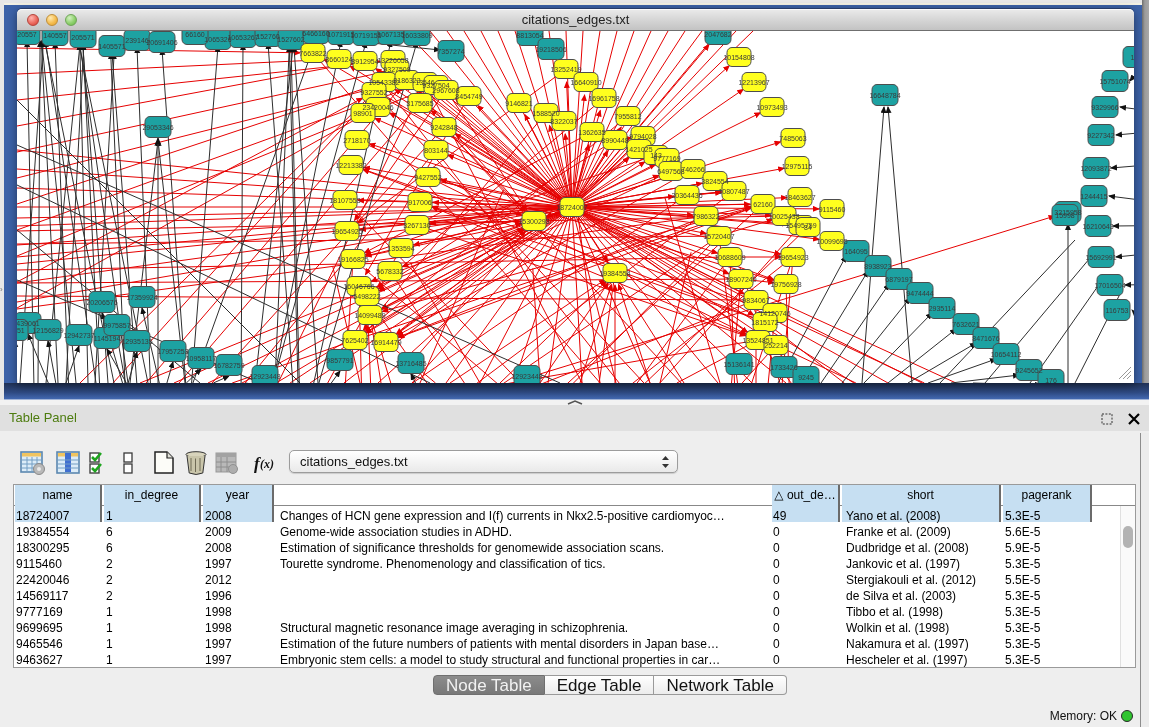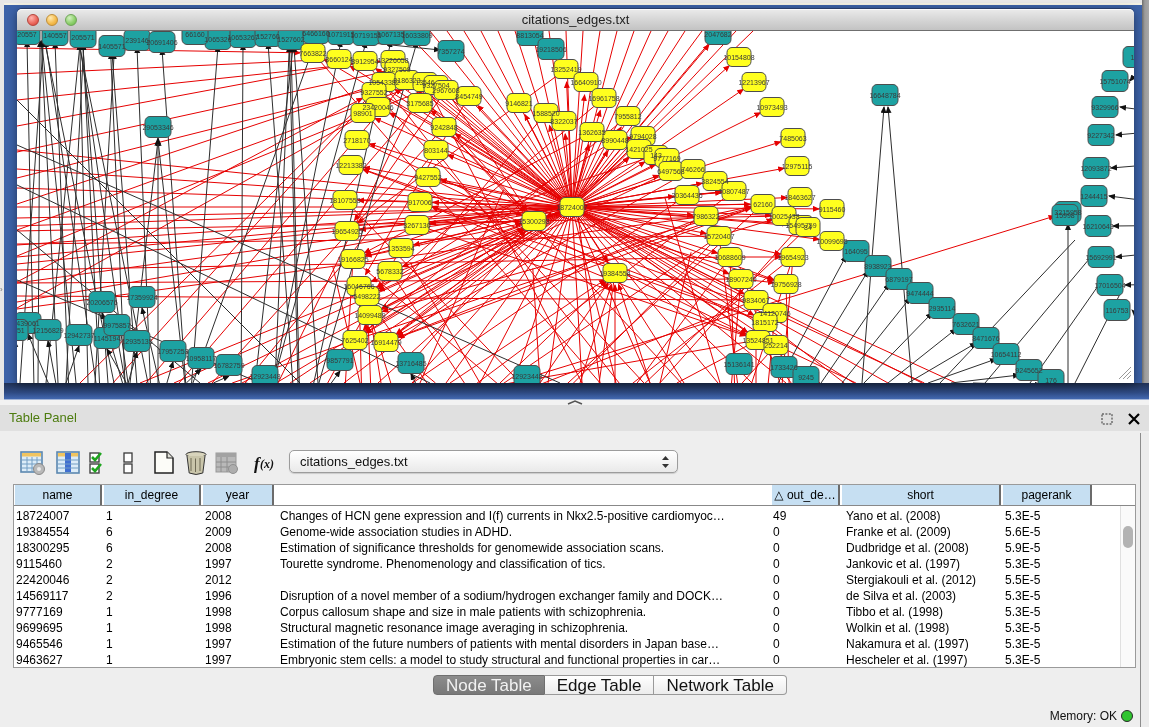--- a/index.html
+++ b/index.html
@@ -17,21 +17,21 @@
 #tly{left:29px;background:radial-gradient(circle at 35% 30%,#ffe9b0,#f5bd4f 55%,#e0a030);border:1px solid #c08e38}
 #tlg{left:48px;background:radial-gradient(circle at 35% 30%,#d2f0c1,#8fd16e 55%,#62b544);border:1px solid #6fa558}
 #canvas{left:0;top:22px;width:1117px;height:352px;background:#fff;overflow:hidden}
 #divider{left:0;top:400px;width:1149px;height:5px;background:#f2f2f2}
 #tphead{left:0;top:405px;width:1149px;height:26px;background:#e0e0e0;font-size:13px;color:#4d7c0f;line-height:26px;padding-left:9px}
 #tpbody{left:0;top:431px;width:1149px;height:296px;background:#eeeeee}
 #rightsliver{left:1140px;top:433px;width:9px;height:294px;background:#ececec;border-left:1px solid #8d8d8d}
 #combo{left:289px;top:450px;width:389px;height:23px;border:1px solid #9c9c9c;border-radius:5px;
  background:linear-gradient(#fff,#e9e9e9);font-size:13px;color:#111;line-height:21px;padding-left:10px;box-shadow:0 1px 1px rgba(0,0,0,.15)}
 #table{left:13px;top:484px;width:1123px;height:184px;background:#fff;border:1px solid #9a9a9a;overflow:hidden}
-.hc{position:absolute;top:0;height:20px;background:#c6dff2;border-right:2px solid #6b6b6b;
+.hc{position:absolute;top:0;height:37px;background:#c6dff2;border-right:2px solid #6b6b6b;
  font-size:12px;color:#000;text-align:center;line-height:20px}
 .rowtxt{position:absolute;font-size:12px;color:#000;white-space:pre}
 #vsb{left:1106px;top:21px;width:15px;height:162px;background:#fafafa;border-left:1px solid #e0e0e0}
 #vsbth{left:2px;top:20px;width:10px;height:22px;border-radius:5px;background:#b3b3b3}
 #tabs{left:433px;top:675px;height:20px;display:flex;font-size:17px;line-height:19px;text-align:center}
 .tab{border:1px solid #9a9a9a;background:linear-gradient(#fff,#ececec);color:#111;padding:0 12px}
 .tab.sel{background:linear-gradient(#8c8c8c,#787878);color:#f2f2f2;border-color:#6f6f6f}
 #mem{right:32px;top:709px;font-size:12px;color:#111}
 #memdot{right:16px;top:710px;width:12px;height:12px;border-radius:50%;background:#2fc42f;border:1.5px solid #2a2a2a}
 </style></head><body>
@@ -779,28 +779,26 @@
     <div class="rowtxt" style="left:991px;top:72px">5.3E-5</div>
     <div class="rowtxt" style="left:2px;top:88px">22420046</div>
     <div class="rowtxt" style="left:92px;top:88px">2</div>
     <div class="rowtxt" style="left:191px;top:88px">2012</div>
     <div class="rowtxt" style="left:759px;top:88px">0</div>
     <div class="rowtxt" style="left:832px;top:88px">Stergiakouli et al. (2012)</div>
     <div class="rowtxt" style="left:991px;top:88px">5.5E-5</div>
     <div class="rowtxt" style="left:2px;top:104px">14569117</div>
     <div class="rowtxt" style="left:92px;top:104px">2</div>
     <div class="rowtxt" style="left:191px;top:104px">1996</div>
-    <div class="rowtxt" style="left:266px;top:104px">Disruption of a novel member of a sodium/hydrogen exchanger family and DOCK…</div>
     <div class="rowtxt" style="left:759px;top:104px">0</div>
     <div class="rowtxt" style="left:832px;top:104px">de Silva et al. (2003)</div>
     <div class="rowtxt" style="left:991px;top:104px">5.3E-5</div>
     <div class="rowtxt" style="left:2px;top:120px">9777169</div>
     <div class="rowtxt" style="left:92px;top:120px">1</div>
     <div class="rowtxt" style="left:191px;top:120px">1998</div>
-    <div class="rowtxt" style="left:266px;top:120px">Corpus callosum shape and size in male patients with schizophrenia.</div>
     <div class="rowtxt" style="left:759px;top:120px">0</div>
     <div class="rowtxt" style="left:832px;top:120px">Tibbo et al. (1998)</div>
     <div class="rowtxt" style="left:991px;top:120px">5.3E-5</div>
     <div class="rowtxt" style="left:2px;top:136px">9699695</div>
     <div class="rowtxt" style="left:92px;top:136px">1</div>
     <div class="rowtxt" style="left:191px;top:136px">1998</div>
     <div class="rowtxt" style="left:266px;top:136px">Structural magnetic resonance image averaging in schizophrenia.</div>
     <div class="rowtxt" style="left:759px;top:136px">0</div>
     <div class="rowtxt" style="left:832px;top:136px">Wolkin et al. (1998)</div>
     <div class="rowtxt" style="left:991px;top:136px">5.3E-5</div>

